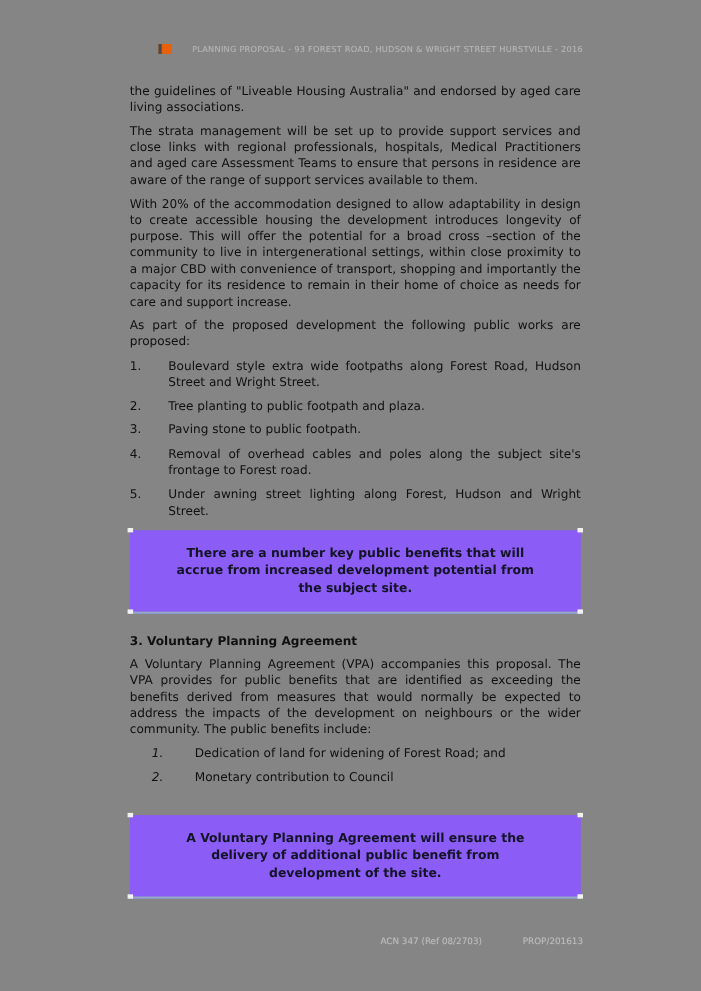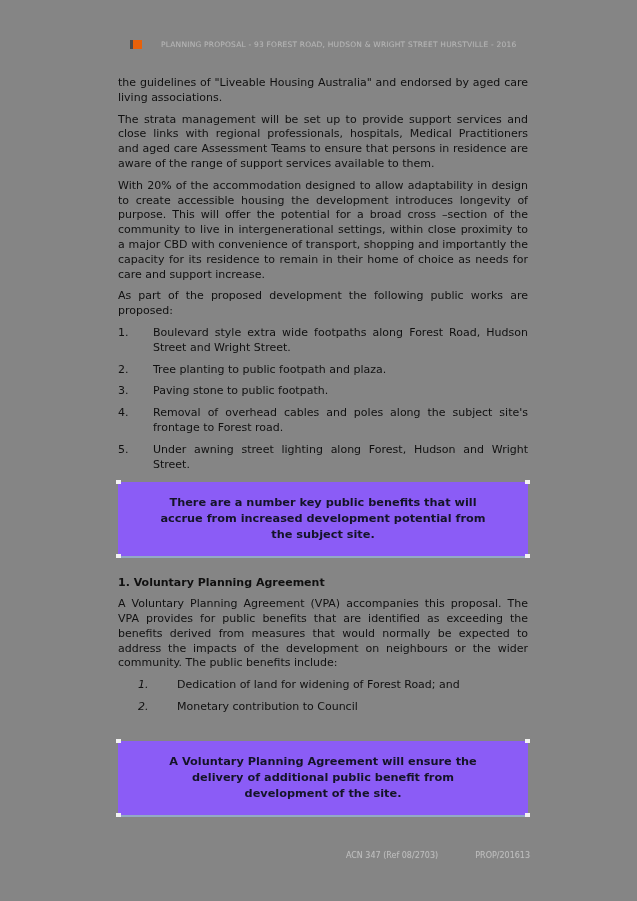--- a/index.html
+++ b/index.html
@@ -7,21 +7,21 @@
     width:637px;height:901px;
     background:#858585;
     font-family:"DejaVu Sans","Liberation Sans",sans-serif;
     color:#101010;
     position:relative;
     overflow:hidden;
   }
   
   .doc-header{
     position:absolute;top:40px;left:130px;width:400px;
-    display:flex;align-items:center;gap:19px;
+    display:flex;align-items:center;gap:19px;justify-content:flex-end;
   }
   .logo-sq{
     width:9px;height:9px;background:#e8610a;
     border-left:3px solid #4a4a4a;flex:0 0 auto;
   }
   .doc-header .htext{
     font-size:7.5px;letter-spacing:.2px;color:#b4b4b4;
     white-space:nowrap;overflow:hidden;text-shadow:0 0 1px #9a9a9a;
   }
   
@@ -108,21 +108,21 @@
   </div>
 
   <div class="callout">
     <i class="tick tl"></i>
     <i class="tick tr"></i>
     <i class="tick bl"></i>
     <i class="tick br"></i>
     <div class="ctext">There are a number key public benefits that will accrue from increased development potential from the subject site.</div>
   </div>
 
-  <h4 class="sect">1. Voluntary Planning Agreement</h4>
+  <h4 class="sect">3. Voluntary Planning Agreement</h4>
   <p class="body">A Voluntary Planning Agreement (VPA) accompanies this proposal. The VPA provides for public benefits that are identified as exceeding the benefits derived from measures that would normally be expected to address the impacts of the development on neighbours or the wider community. The public benefits include:</p>
 
   <div class="list2">
     <div class="li">
       <span class="num">1.</span>
       <span class="txt">Dedication of land for widening of Forest Road; and</span>
     </div>
     <div class="li">
       <span class="num">2.</span>
       <span class="txt">Monetary contribution to Council</span>

